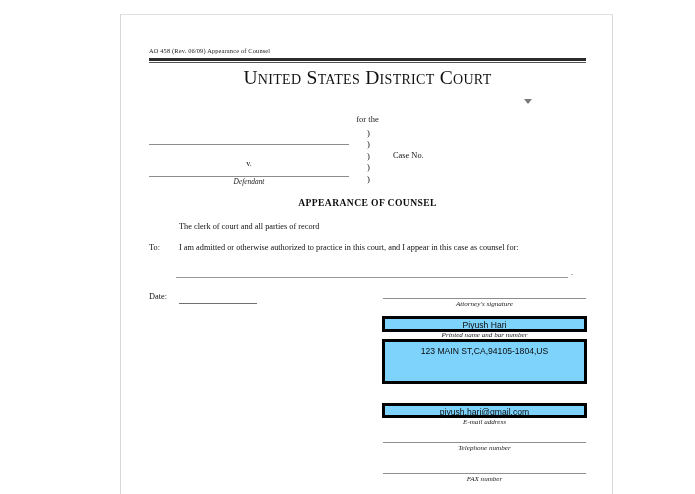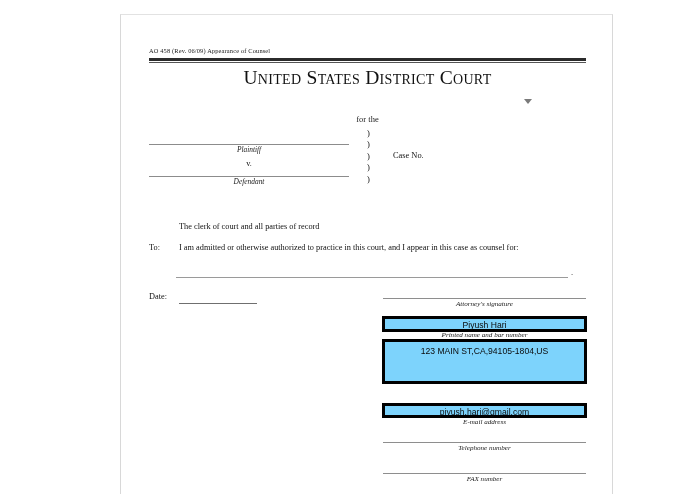--- a/index.html
+++ b/index.html
@@ -326,36 +326,36 @@
       <div class="court-title">United States District Court</div>
       <div class="court-forthe">for the</div>
 
       <div class="district-select">
         <div class="district-value"></div>
         <div class="caret-down"></div>
       </div>
 
       <div class="caption-block">
         <div class="cap-rule top"></div>
-        <div class="cap-label plaintiff">Plaintiff</div>
         <div class="cap-v">v.</div>
         <div class="cap-rule mid"></div>
         <div class="cap-label defendant">Defendant</div>
 
         <div class="paren-col">
           <div>)</div>
           <div>)</div>
           <div>)</div>
           <div>)</div>
           <div>)</div>
         </div>
 
         <div class="case-no">Case No.</div>
       </div>
 
+      <div class="doc-title">APPEARANCE OF COUNSEL</div>
 
       <div class="to-label">To:</div>
       <div class="to-text">The clerk of court and all parties of record</div>
       <div class="body-text">I am admitted or otherwise authorized to practice in this court, and I appear in this case as counsel for:</div>
 
       <div class="party-rule"></div>
       <div class="party-period">.</div>
 
       <div class="date-label">Date:</div>
       <div class="date-rule"></div>

